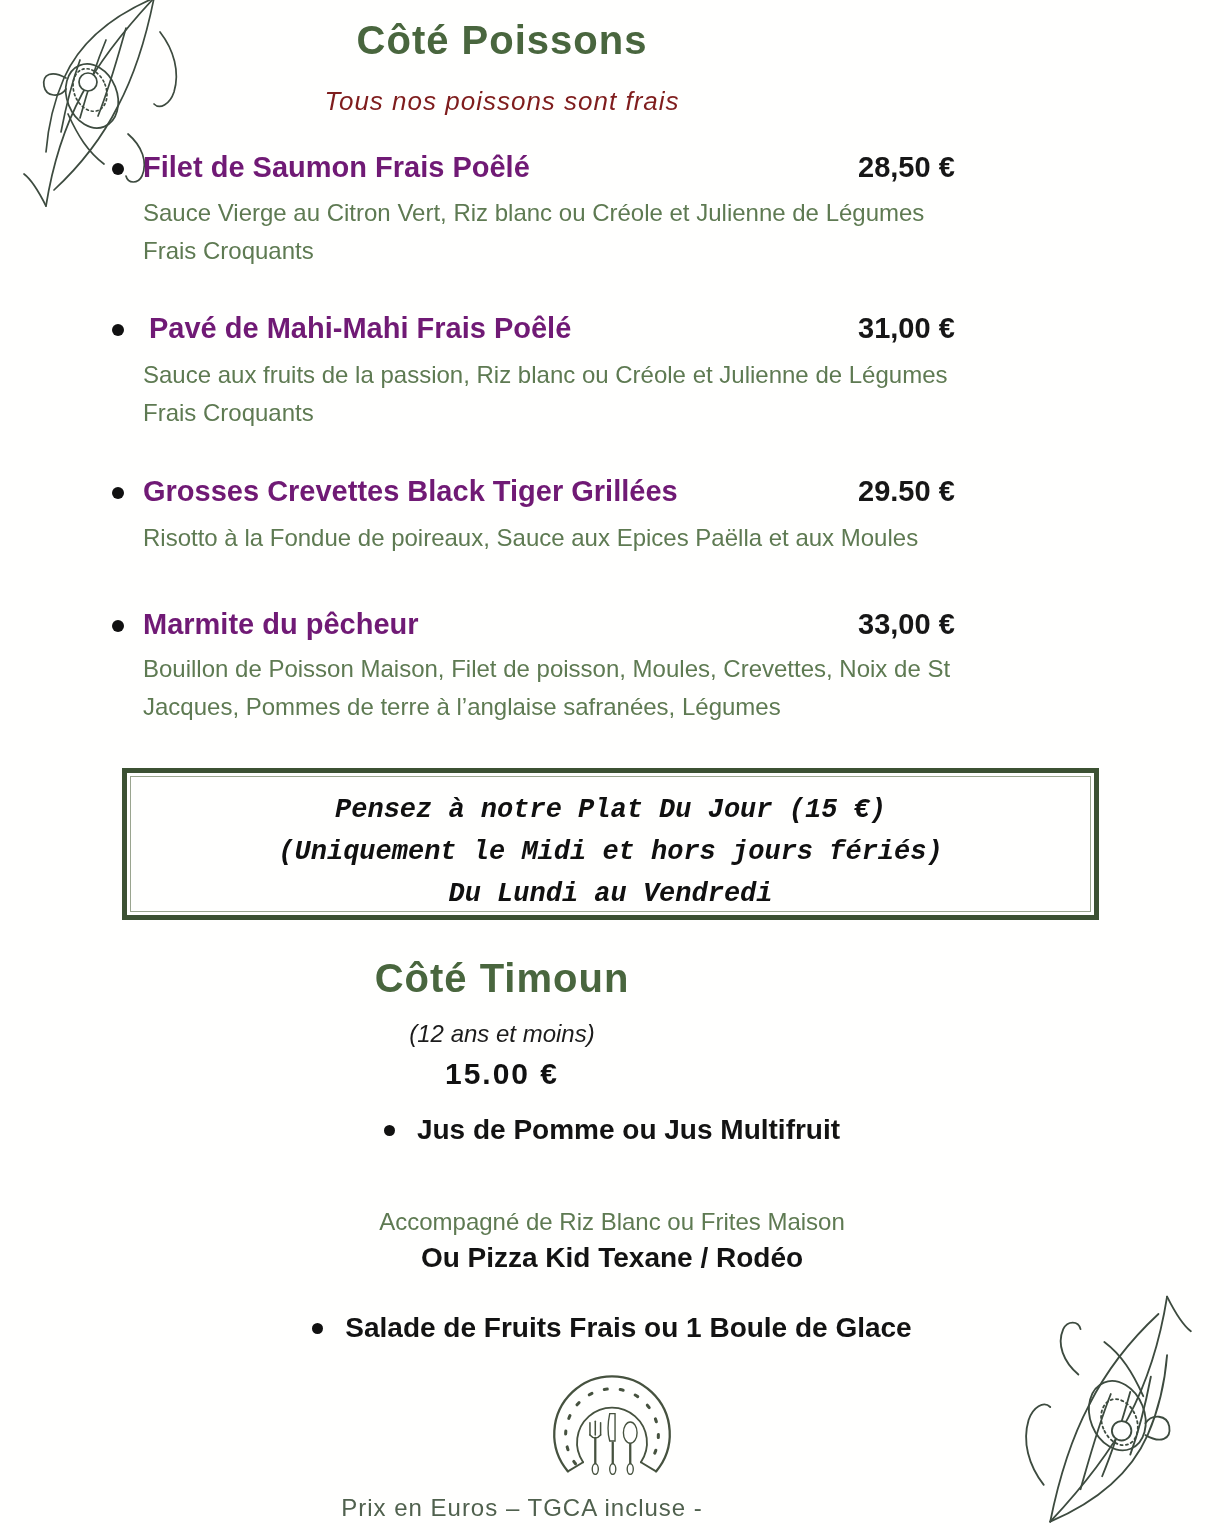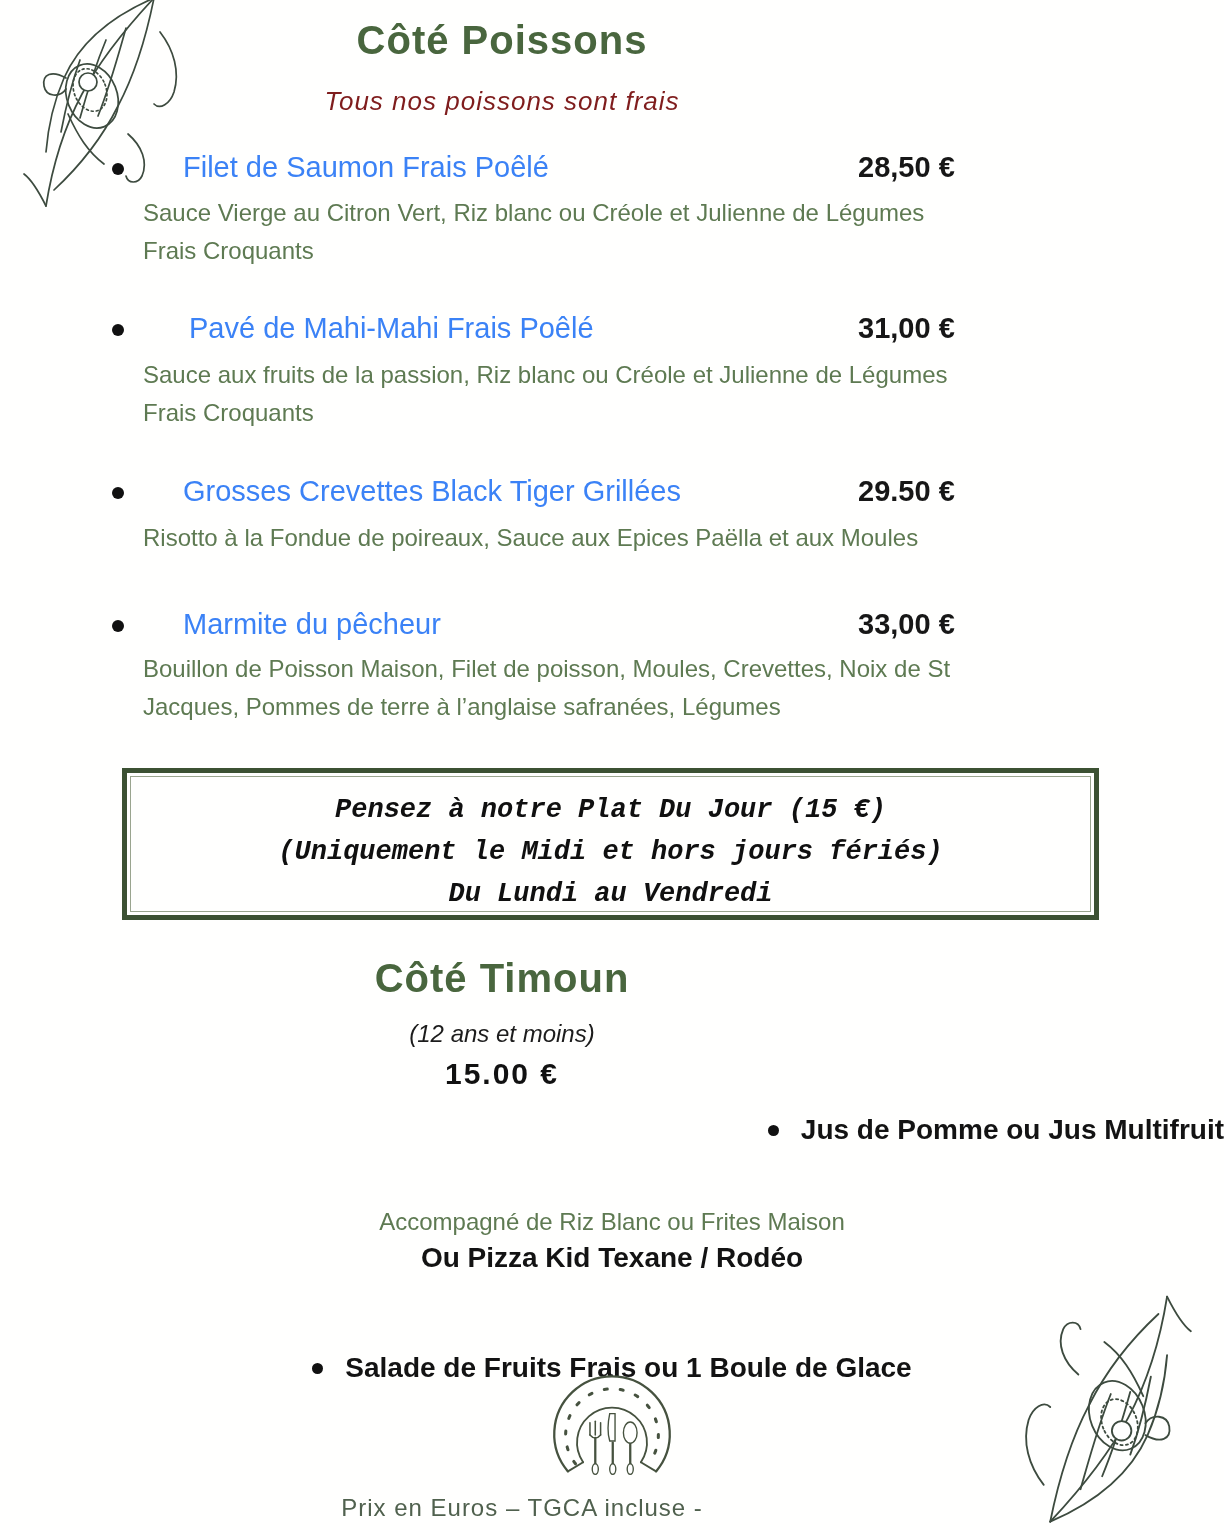--- a/index.html
+++ b/index.html
@@ -4,21 +4,21 @@
 <style>
   html,body{margin:0;padding:0;background:#ffffff;}
   #page{
     position:relative;width:1224px;height:1530px;background:#fffffe;
     font-family:"Liberation Sans",sans-serif;overflow:hidden;
   }
   .abs{position:absolute;}
   .center{left:0;width:1004px;text-align:center;}
   .section-title{font-size:40px;font-weight:bold;color:#49663e;letter-spacing:1px;}
   .section-sub{font-size:26px;font-style:italic;color:#7f1d1d;letter-spacing:1px;}
-  .item-name{font-size:29px;font-weight:normal;color:#3b82f6;padding-left:40px;}
+  .item-name{font-size:29px;font-weight:bold;color:#701a75;}
   .item-price{font-size:29px;font-weight:bold;color:#171717;}
   .item-desc{font-size:24px;color:#5e7a52;line-height:38px;}
   .dot{position:absolute;width:12px;height:12px;border-radius:50%;background:#111;}
   .notice-box{
     left:122px;top:768px;width:977px;height:152px;
     border:5px solid #3c5133;background:#fffffe;box-sizing:border-box;font-family:Liberation Mono, monospace;
   }
   .notice-inner{
     position:absolute;left:3px;top:3px;right:3px;bottom:3px;
     border:1px solid #9aa58f;
@@ -113,31 +113,31 @@
         <div class="notice-line">(Uniquement le Midi et hors jours fériés)</div>
         <div class="notice-line">Du Lundi au Vendredi</div>
       </div>
     </div>
   </div>
 
   <div class="abs center section-title" style="top:956px;">Côté Timoun</div>
   <div class="abs center" style="top:1020px;font-size:24px;font-style:italic;color:#1c1c1c;">(12 ans et moins)</div>
   <div class="abs center timoun-price" style="top:1057px;">15.00 €</div>
 
-  <div class="abs kline" style="top:1114px;justify-content:flex-end;">
+  <div class="abs kline" style="top:1114px;">
     <span class="kdot"></span>
     <span class="ktext">Jus de Pomme ou Jus Multifruit</span>
   </div>
   <div class="abs kline" style="top:1208px;">
     <span class="knote">Accompagné de Riz Blanc ou Frites Maison</span>
   </div>
   <div class="abs kline" style="top:1242px;">
     <span class="ktext">Ou Pizza Kid Texane / Rodéo</span>
   </div>
-  <div class="abs kline" style="top:1312px;margin-top:40px;">
+  <div class="abs kline" style="top:1312px;">
     <span class="kdot"></span>
     <span class="ktext">Salade de Fruits Frais ou 1 Boule de Glace</span>
   </div>
 
   <svg class="abs" style="left:536px;top:1348px;" width="152" height="148" viewBox="0 0 200 190" fill="none" stroke="#46523f" stroke-linecap="round">
     <path d="M42,160 A76,76 0 1 1 158,160" stroke-width="3"></path>
     <path d="M62,148 A46,46 0 1 1 138,148" stroke-width="2.4"></path>
     <path d="M42,160 L62,148" stroke-width="2.4"></path>
     <path d="M158,160 L138,148" stroke-width="2.4"></path>
     <path d="M52,150 A61,61 0 1 1 148,150" stroke-width="4" stroke-dasharray="4 17"></path>

